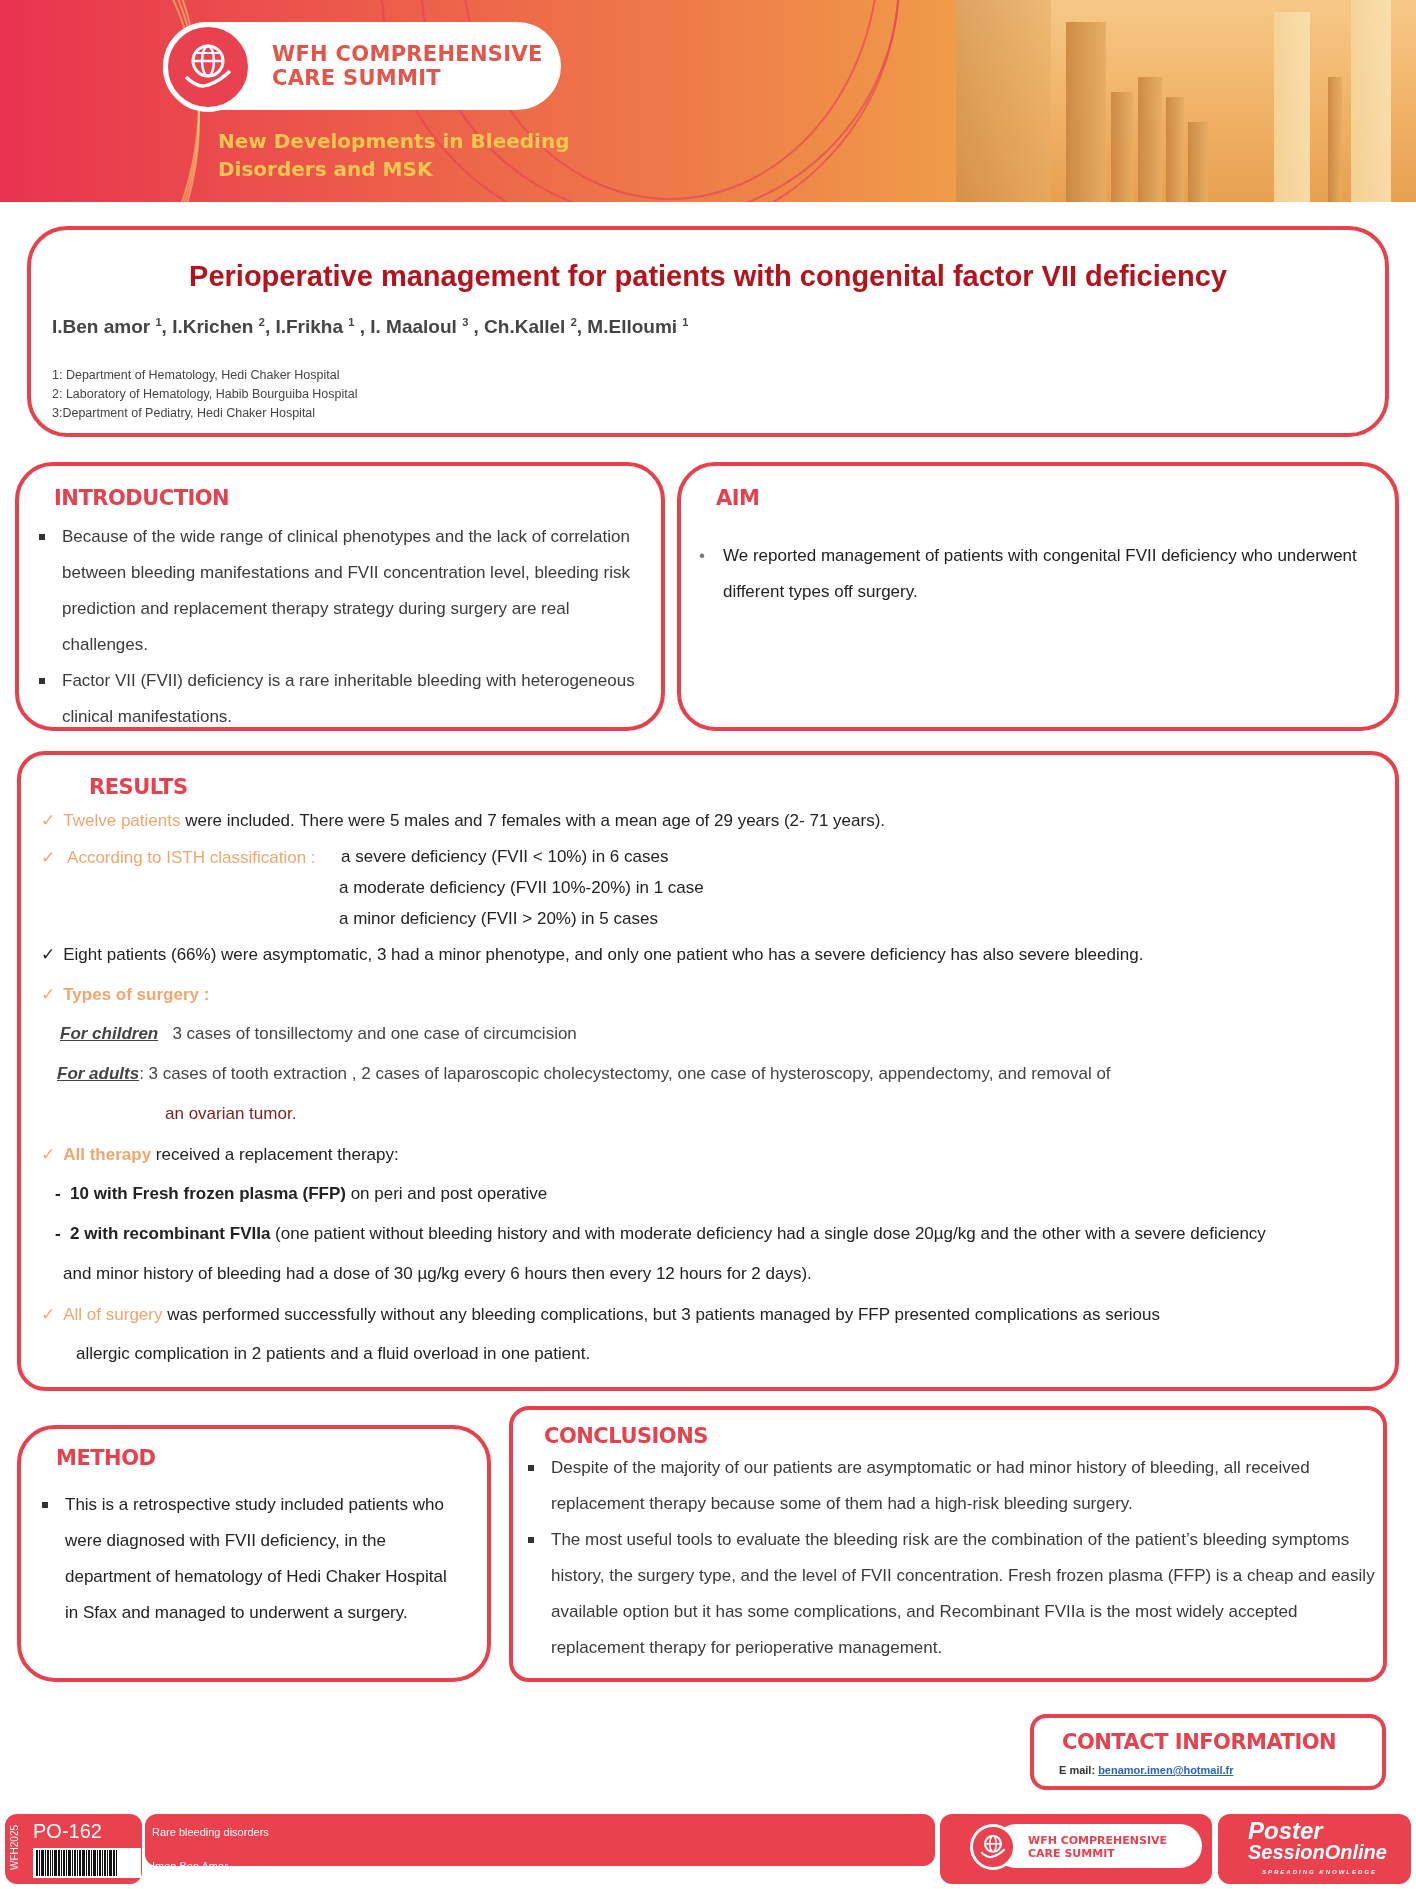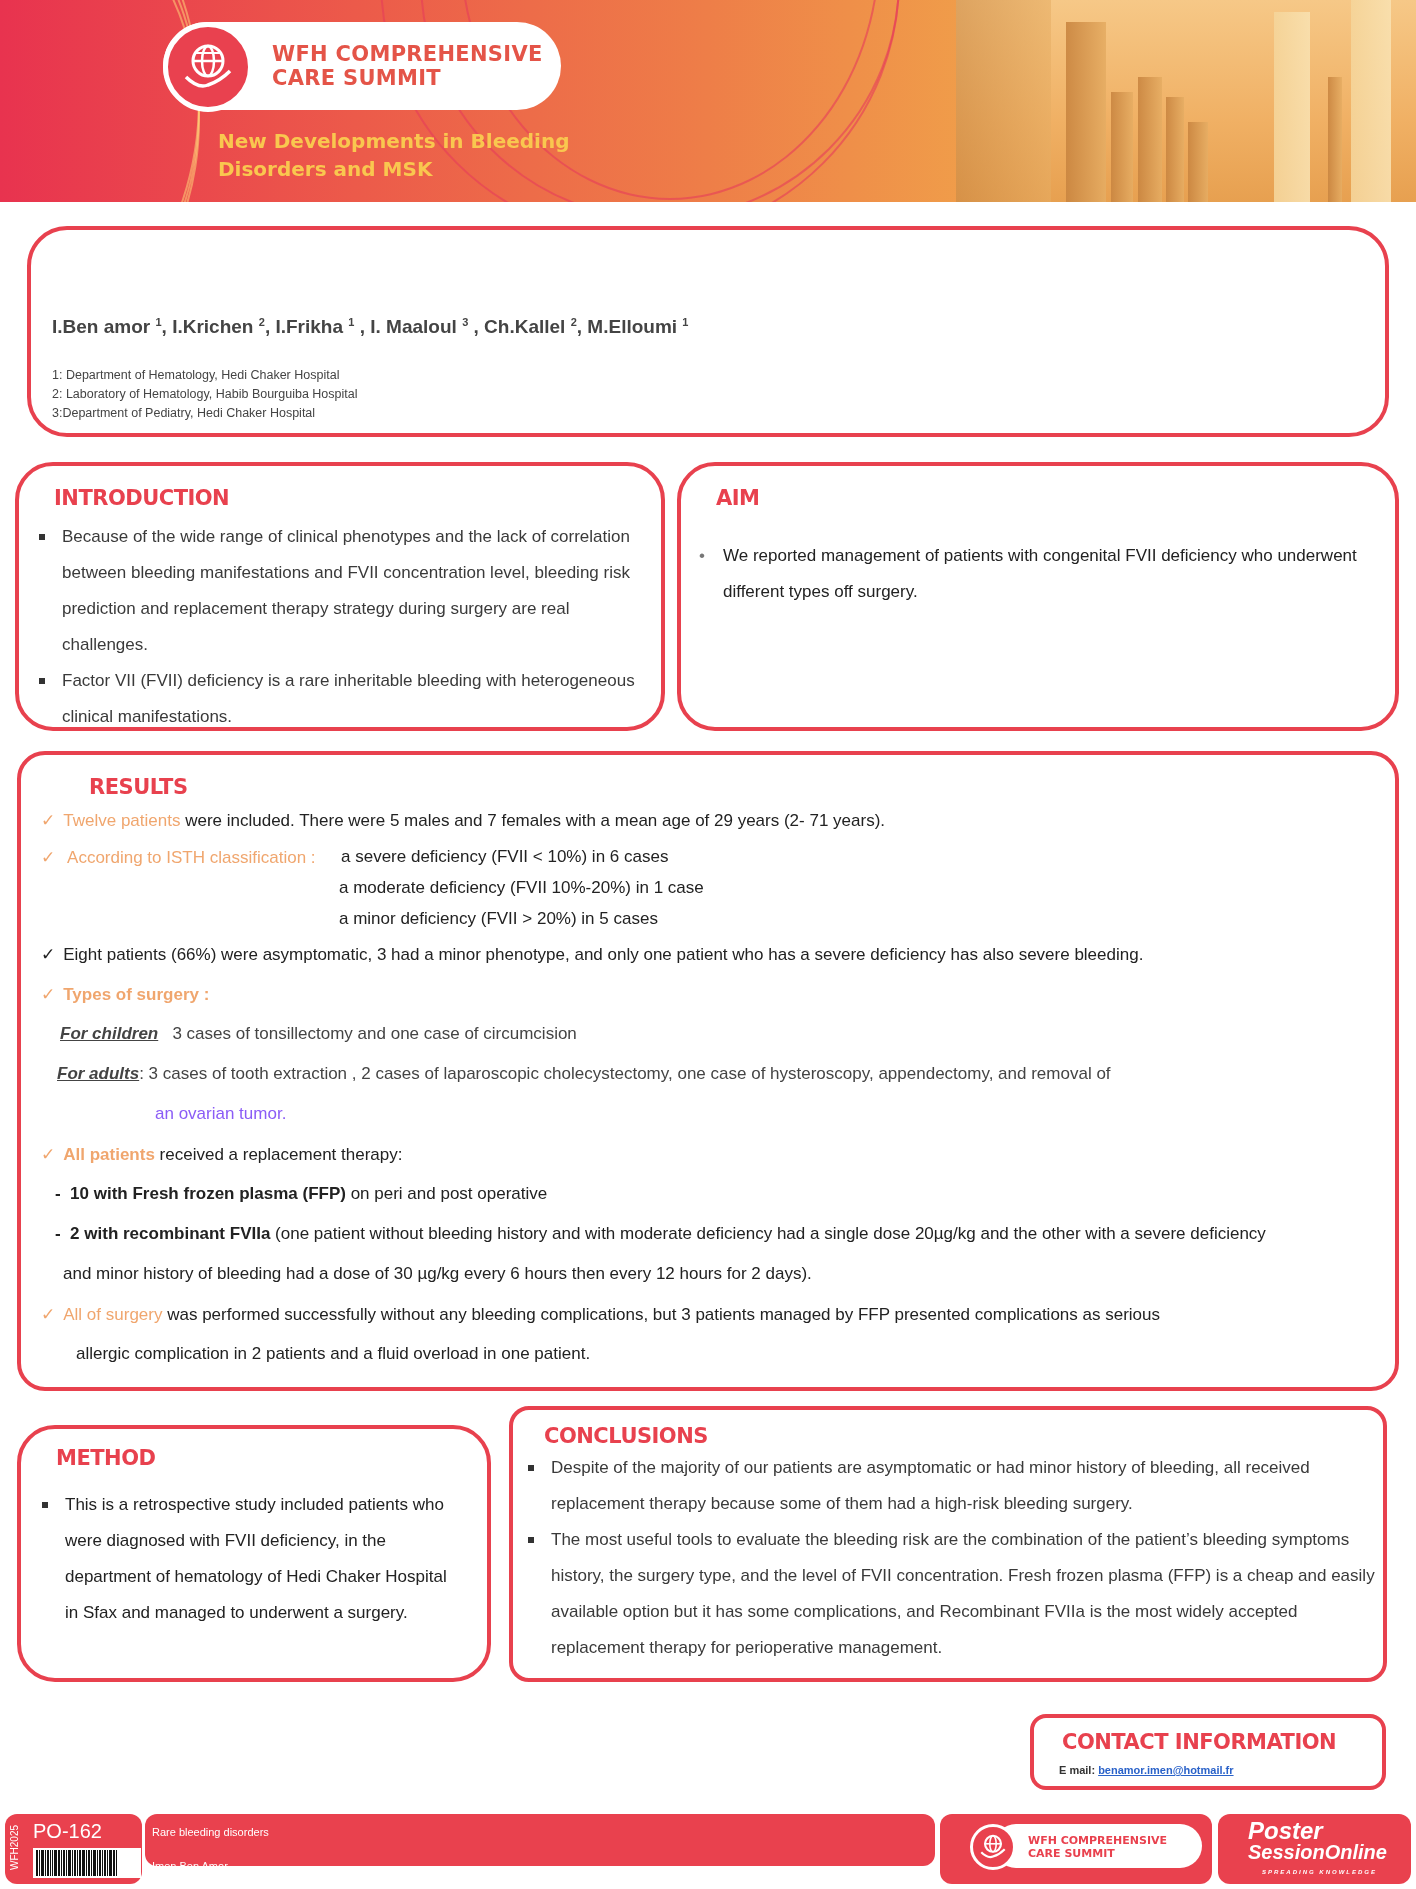--- a/index.html
+++ b/index.html
@@ -154,20 +154,21 @@
     <div>WFH COMPREHENSIVE</div>
     <div>CARE SUMMIT</div>
   </div>
   <div class="tagline">
     <div>New Developments in Bleeding</div>
     <div>Disorders and MSK</div>
   </div>
 </div>
 
 <div class="box title-box">
+  <div class="main-title">Perioperative management for patients with congenital factor VII deficiency</div>
   <div class="authors">
     <span><span>I.Ben amor </span><sup>1</sup><span>, </span></span><span><span>I.Krichen </span><sup>2</sup><span>, </span></span><span><span>I.Frikha </span><sup>1</sup><span> , </span></span><span><span>I. Maaloul </span><sup>3</sup><span> , </span></span><span><span>Ch.Kallel </span><sup>2</sup><span>, </span></span><span><span>M.Elloumi </span><sup>1</sup></span>
   </div>
   <div class="affils">
     <div>1: Department of Hematology, Hedi Chaker Hospital</div>
     <div>2: Laboratory of Hematology, Habib Bourguiba Hospital</div>
     <div>3:Department of Pediatry, Hedi Chaker Hospital</div>
   </div>
 </div>
 
@@ -208,24 +209,24 @@
   <div class="res" style="left:20px;top:229px;">
     <span class="check">✓</span><span class="orange bold">Types of surgery :</span>
   </div>
 
   <div class="res" style="left:39px;top:269px;color:#444;">
     <span class="ul">For children</span>&nbsp;&nbsp;&nbsp;<span>3 cases of  tonsillectomy  and one case of circumcision</span>
   </div>
   <div class="res" style="left:36px;top:309px;color:#444;">
     <span class="ul">For adults</span><span>: 3 cases of tooth extraction , 2 cases of laparoscopic cholecystectomy, one case of hysteroscopy, appendectomy, and removal of</span>
   </div>
-  <div class="res" style="left:134px;top:349px;color:#8b5cf6;">an ovarian tumor.</div>
+  <div class="res" style="left:144px;top:349px;color:#7f1d1d;">an ovarian tumor.</div>
 
   <div class="res" style="left:20px;top:389px;">
-    <span class="check">✓</span><span class="orange bold">All patients</span><span> received a replacement therapy:</span>
+    <span class="check">✓</span><span class="orange bold">All therapy</span><span> received a replacement therapy:</span>
   </div>
   <div class="res" style="left:34px;top:429px;">
     <span class="bold">-&nbsp; </span><span class="bold">10 with Fresh frozen plasma (FFP)</span><span> on peri and post operative</span>
   </div>
   <div class="res" style="left:34px;top:469px;">
     <span class="bold">-&nbsp; </span><span class="bold">2 with recombinant FVIIa</span><span> (one patient without bleeding history and with moderate deficiency had a single dose 20µg/kg and the other with a severe deficiency</span>
   </div>
   <div class="res" style="left:42px;top:509px;">and minor history of bleeding had a dose of 30 µg/kg every 6 hours then every 12 hours for 2 days).</div>
 
   <div class="res" style="left:20px;top:549px;">

